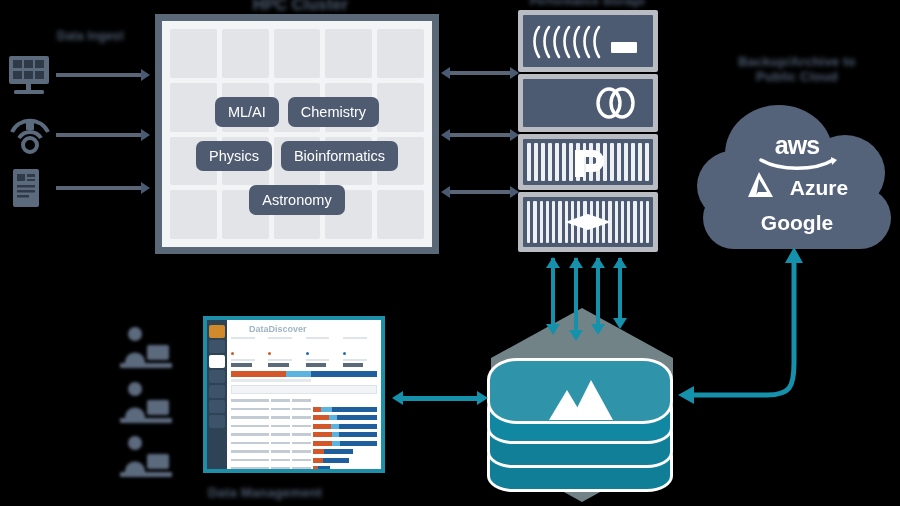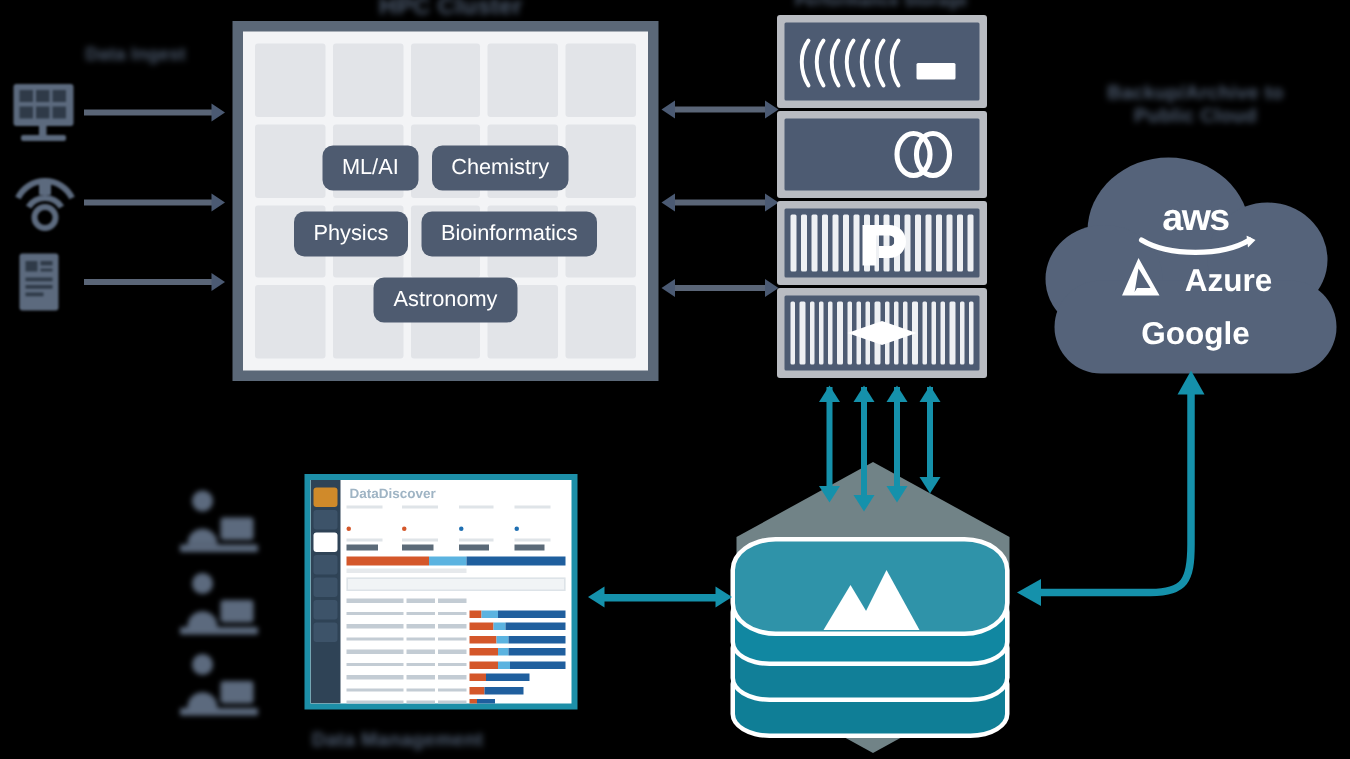--- a/index.html
+++ b/index.html
@@ -78,21 +78,21 @@
       border-bottom:7px solid transparent;}
 
   
   #dash{position:absolute;left:203px;top:316px;width:182px;height:157px;
       background:#1d8fa8;padding:4px;box-sizing:border-box;}
   #dash-body{width:100%;height:100%;background:#fff;display:flex;overflow:hidden;}
   #dash-nav{width:20px;background:#2f4356;flex:none;padding-top:3px;}
   .navi{height:13px;margin:2px 2px;background:#3d5369;border-radius:2px;}
   .navi.active{background:#fff;}
   #dash-main{flex:1;padding:3px 4px;filter:blur(0.35px);}
-  #dash-title{color:#9fb4c4;font-size:9px;font-weight:bold;margin:1px 0 3px 2px;}
+  #dash-title{color:#9fb4c4;font-size:9px;font-weight:bold;margin:1px 0 3px 18px;}
   #cards{display:flex;gap:3px;}
   .card{flex:1;}
   .card .t{height:2px;background:#dfe4e8;margin-bottom:2px;width:70%;}
   .card .v{height:4px;background:#5b6a78;width:60%;}
   .card .d{width:3px;height:3px;border-radius:50%;display:inline-block;}
   #pbar{height:6px;display:flex;margin:4px 0 2px;}
   #tot{height:3px;background:#e6e9ec;width:55%;margin-bottom:3px;}
   #filt{height:7px;background:#f1f4f6;border:1px solid #dde3e8;margin-bottom:3px;}
   .trow{display:flex;align-items:center;gap:2px;height:7px;margin-bottom:1.5px;}
   .tn{width:26%;height:2.5px;background:#c3ccd4;}

